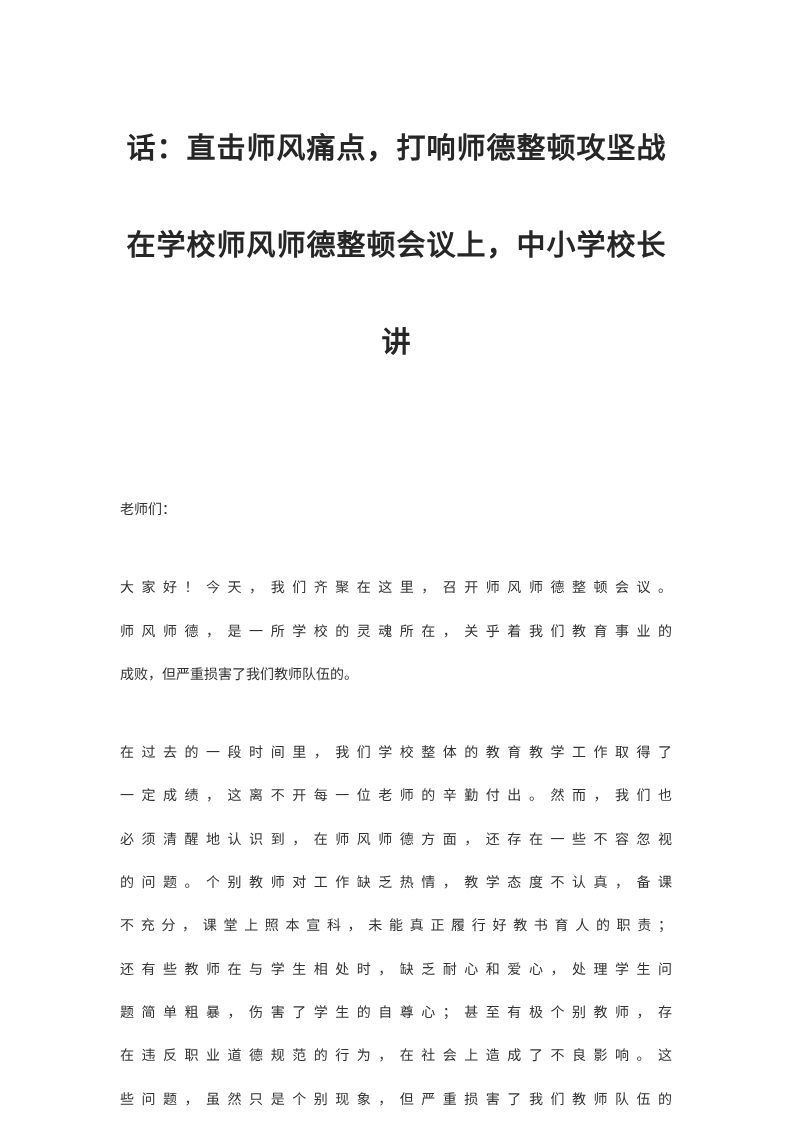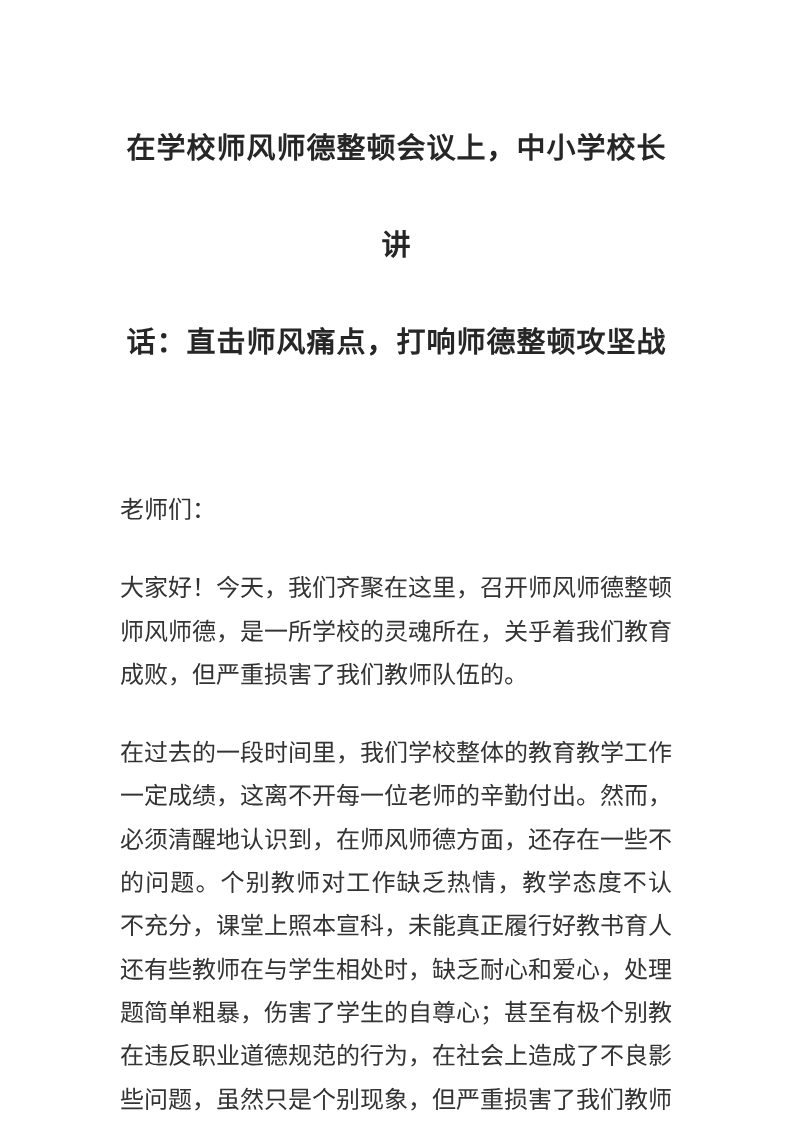--- a/index.html
+++ b/index.html
@@ -25,21 +25,21 @@
     line-height: 97px;
     text-align: center;
     color: #262626;
     letter-spacing: 1px;
   }
   .doc-body {
     margin: 0 121px 0 120px; 
   }
   .para {
     margin: 0 0 35px 0;
-    font-size: 24px;
+    font-size: 14px;
     line-height: 43.3px;
   }
   .para-first {
     margin-top: 97px;
   }
   .para:last-child {
     margin-bottom: 0;
   }
   .line {
     text-align: justify;
@@ -52,22 +52,22 @@
     text-align: left;
     text-align-last: auto;
   }
 </style>
 </head>
 <body>
 
 <div class="page">
 
   <h1 class="doc-title">
+    <div class="title-line">话：直击师风痛点，打响师德整顿攻坚战</div>
     <div class="title-line">在学校师风师德整顿会议上，中小学校长讲</div>
-    <div class="title-line">话：直击师风痛点，打响师德整顿攻坚战</div>
   </h1>
 
   <div class="doc-body">
 
     <div class="para para-first">
       <div class="line line--end">老师们：</div>
     </div>
 
     <div class="para">
       <div class="line">大家好！今天，我们齐聚在这里，召开师风师德整顿会议。</div>

